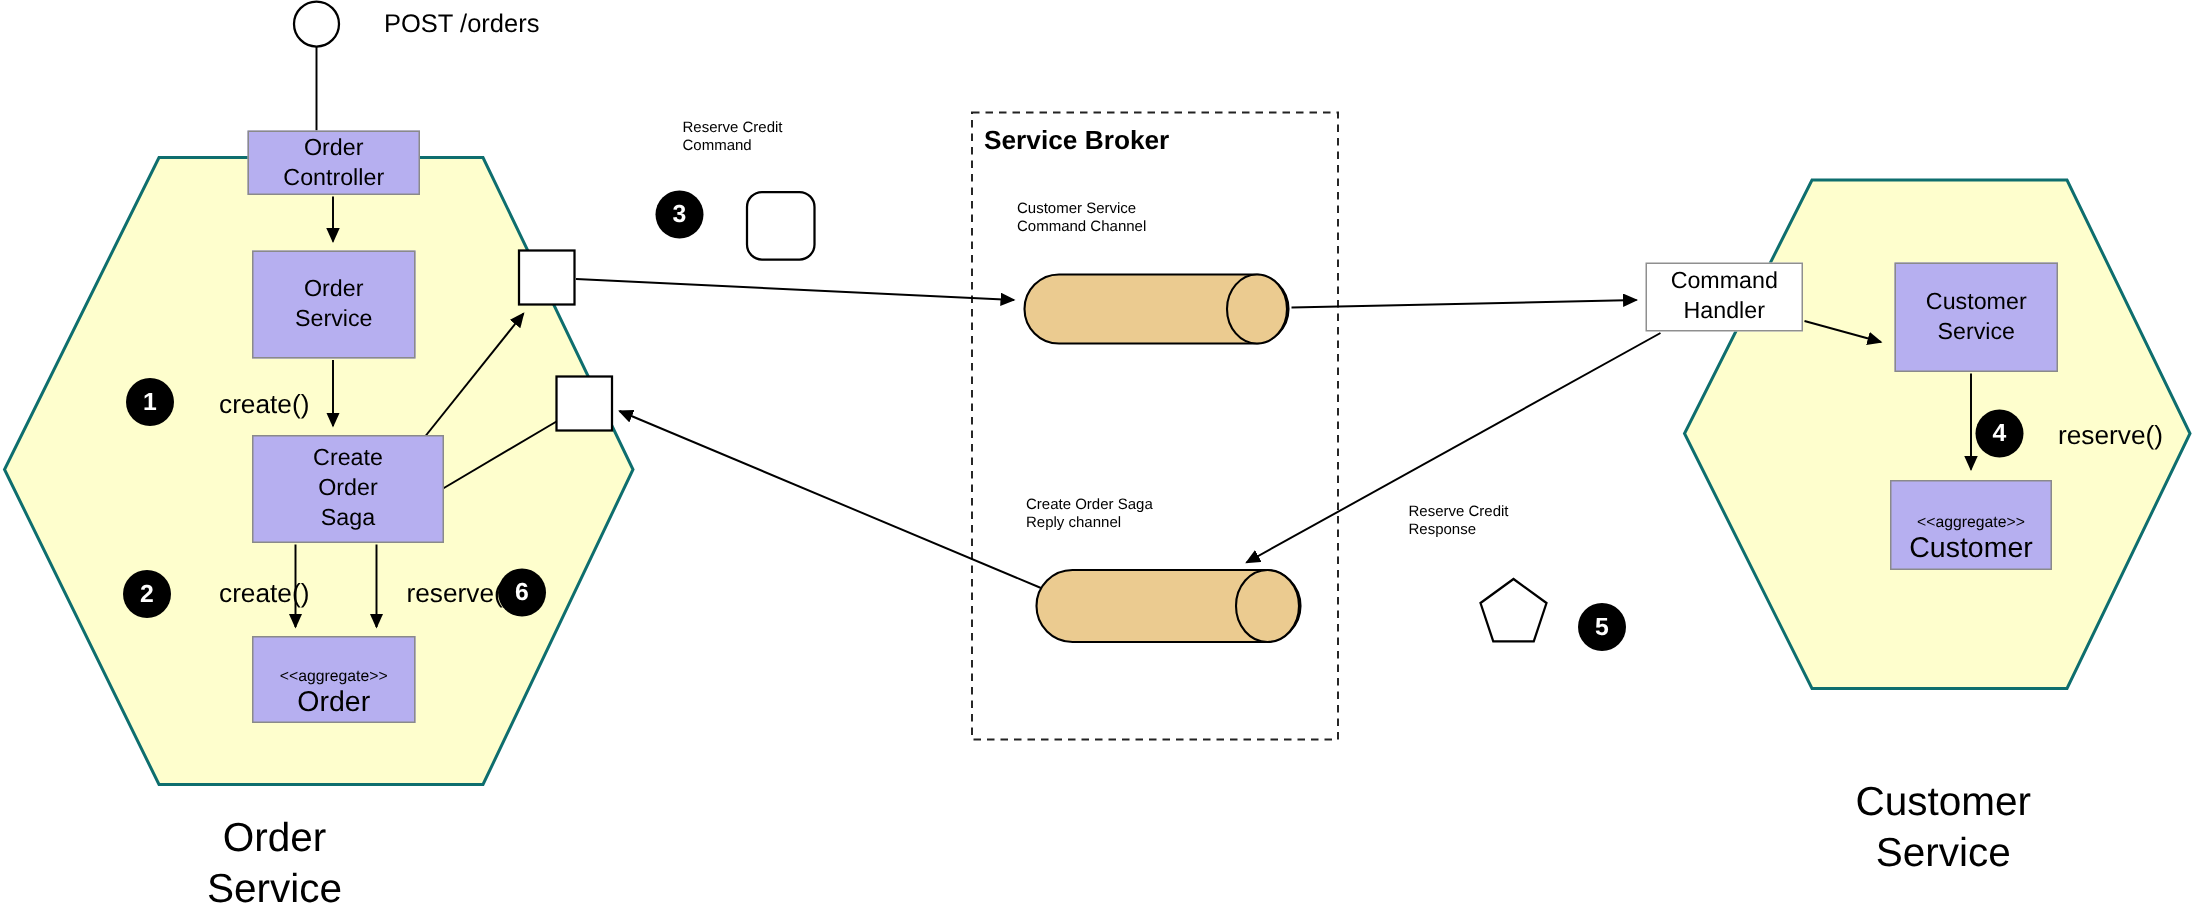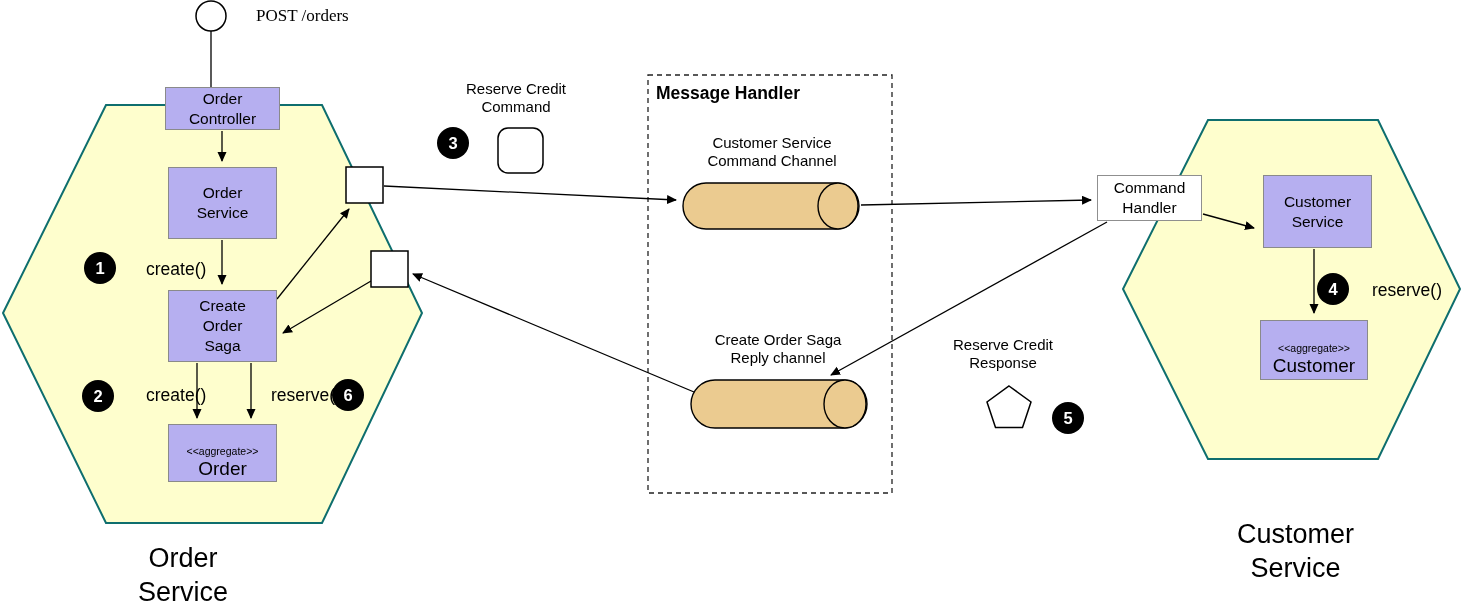--- a/index.html
+++ b/index.html
@@ -33,22 +33,22 @@
     position:absolute;
     width:32px; height:32px; border-radius:50%;
     background:var(--badge-bg); color:var(--badge-text);
     display:flex; align-items:center; justify-content:center;
     font-size:16.5px; font-weight:bold;
   }
   .lbl { position:absolute; white-space:pre-line; }
   .step-label { font-size:17.5px;margin-left:16px; }
   .hex-title { font-size:27px; line-height:1.26; text-align:center; }
   .broker-title { font-size:17.5px; font-weight:bold; }
-  .channel-label, .msg-label { font-size:15px; line-height:1.22; text-align:center; }
-  .post-label { font-size:17px;font-family:Liberation Serif, serif; }
+  .channel-label, .msg-label { font-size:10px; line-height:1.22; }
+  .post-label { font-size:17px; }
 </style>
 </head>
 <body>
 
 <div id="canvas">
 
   <svg id="shapes" width="1465" height="608" viewBox="0 0 1465 608">
     <defs>
       <marker id="arrow" markerUnits="userSpaceOnUse" markerWidth="12" markerHeight="12" refX="9" refY="4.5" orient="auto">
         <path d="M0,0 L10,4.5 L0,9 z" fill="#000"></path>
@@ -93,21 +93,21 @@
   </svg>
 
   <div class="lbl post-label" style="left:256px; top:6px;">POST /orders</div>
 
   <div class="box" style="left:165px; top:87px; width:115px; height:43px;">Order
 Controller</div>
 
   <div class="box" style="left:168px; top:167px; width:109px; height:72px;">Order
 Service</div>
 
-  <div class="box" style="left:168px; top:290px; width:109px; height:72px;">Create
+  <div class="box" style="left:168px; top:290px; width:128px; height:72px;">Create
 Order
 Saga</div>
 
   <div class="box" style="left:168px; top:424px; width:109px; height:58px;">
     <span class="agg-stereo">&lt;&lt;aggregate&gt;&gt;</span>
     <span class="agg-name">Order</span>
   </div>
 
   <div class="badge" style="left:84px; top:252px;">1</div>
   <div class="lbl step-label" style="left:130px; top:259px;">create()</div>
@@ -118,21 +118,21 @@
   <div class="lbl step-label" style="left:255px; top:385px;">reserve()</div>
   <div class="badge" style="left:332px; top:379px;">6</div>
 
   <div class="lbl hex-title" style="left:93px; top:541px; width:180px;">Order
 Service</div>
 
   <div class="lbl msg-label" style="left:455px; top:80px; width:122px;">Reserve Credit
 Command</div>
   <div class="badge" style="left:437px; top:127px;">3</div>
 
-  <div class="lbl broker-title" style="left:656px; top:83px;">Message Handler</div>
+  <div class="lbl broker-title" style="left:656px; top:83px;">Service Broker</div>
   <div class="lbl channel-label" style="left:678px; top:134px; width:188px;">Customer Service
 Command Channel</div>
   <div class="lbl channel-label" style="left:684px; top:331px; width:188px;">Create Order Saga
 Reply channel</div>
 
   <div class="lbl msg-label" style="left:939px; top:336px; width:128px;">Reserve Credit
 Response</div>
   <div class="badge" style="left:1052px; top:402px;">5</div>
 
   <div class="box white" style="left:1097px; top:175px; width:105px; height:46px;">Command

